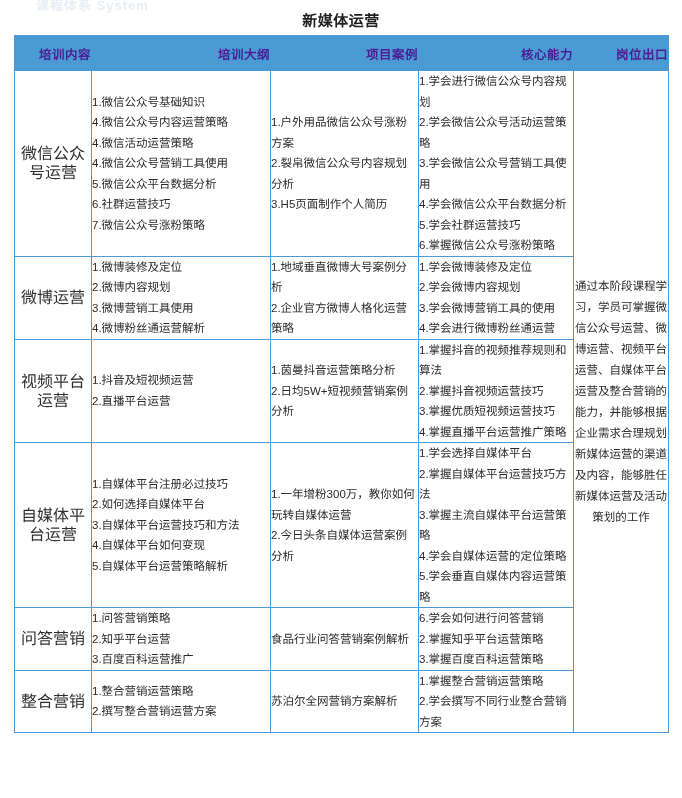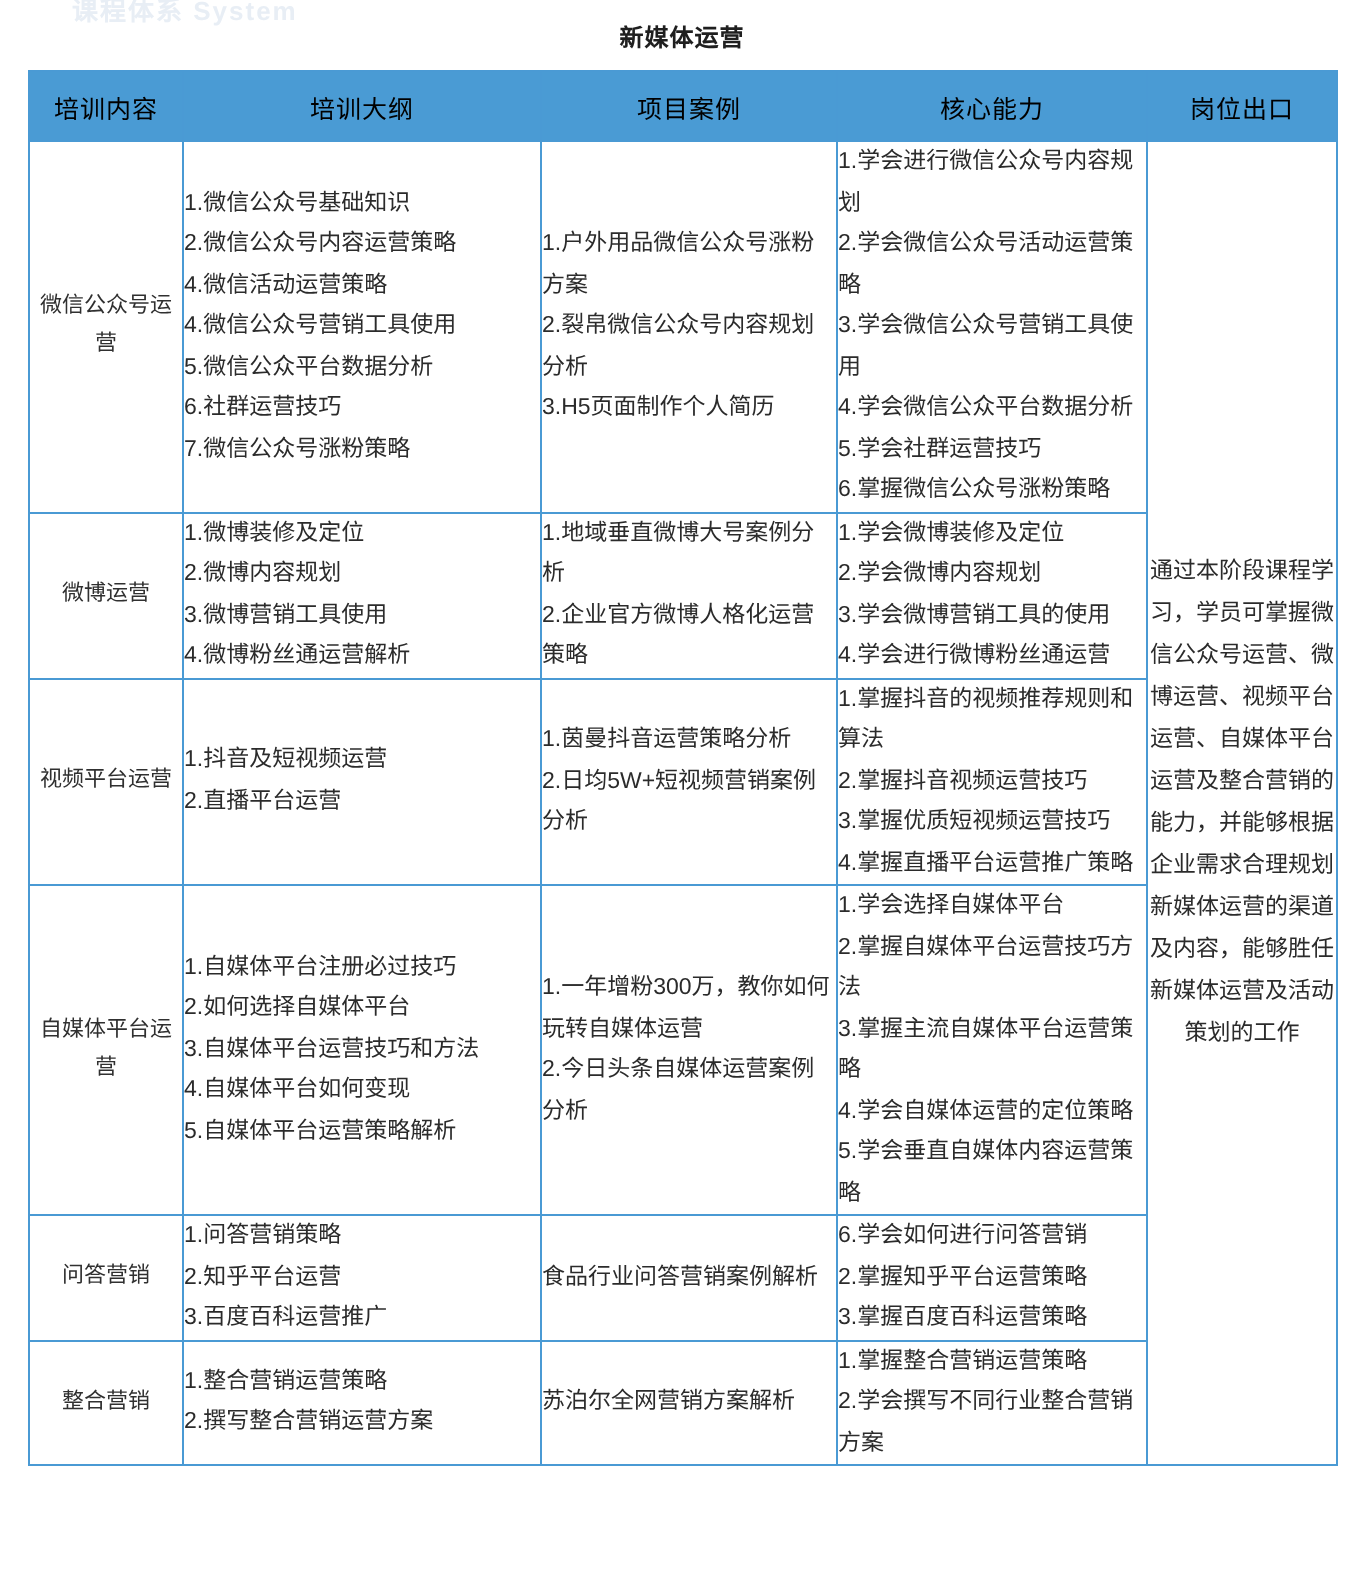--- a/index.html
+++ b/index.html
@@ -32,21 +32,21 @@
     line-height: 12px;
     user-select: none;
   }
 
   .page-title {
     position: absolute;
     top: 9px;
     left: 0;
     width: 682px;
     text-align: center;
-    font-size: 12px;
+    font-size: 15px;
     font-weight: bold;
     color: #1f1f1f;
     letter-spacing: 0.5px;
   }
 
   .table-wrap {
     position: absolute;
     top: 35px;
     left: 14px;
     width: 654px;
@@ -60,32 +60,32 @@
 
   table.curriculum td,
   table.curriculum th {
     border: 1px solid #4a9ad4;
     vertical-align: middle;
     padding: 0;
   }
 
   thead th {
     background: #4a9bd4;
-    color: #000000;
+    color: #4c1d95;
     font-size: 12.5px;
-    font-weight: normal;
+    font-weight: bold;
     height: 34px;
-    text-align: center;
+    text-align: right;
     letter-spacing: 0.5px;
     border-color: #4a9ad4;
   }
 
   td.cat {
     text-align: center;
-    font-size: 11px;
+    font-size: 16px;
     line-height: 19px;
     color: #303030;
     padding: 4px 2px;
   }
 
   td.listcell {
     padding: 10px 8px 10px 10px;
     font-size: 11.5px;
     line-height: 20.5px;
     color: #2b2b2b;
@@ -147,21 +147,21 @@
         <th>核心能力</th>
         <th>岗位出口</th>
       </tr>
     </thead>
     <tbody>
       <tr>
         <td class="cat">微信公众号运营</td>
         <td class="listcell">
           <ol>
               <li>1.微信公众号基础知识</li>
-              <li>2.微信公众号内容运营策略</li>
+              <li>4.微信公众号内容运营策略</li>
               <li>4.微信活动运营策略</li>
               <li>4.微信公众号营销工具使用</li>
               <li>5.微信公众平台数据分析</li>
               <li>6.社群运营技巧</li>
               <li>7.微信公众号涨粉策略</li>
             </ol>
         </td>
         <td class="listcell">
           <ol>
               <li>1.户外用品微信公众号涨粉方案</li>

